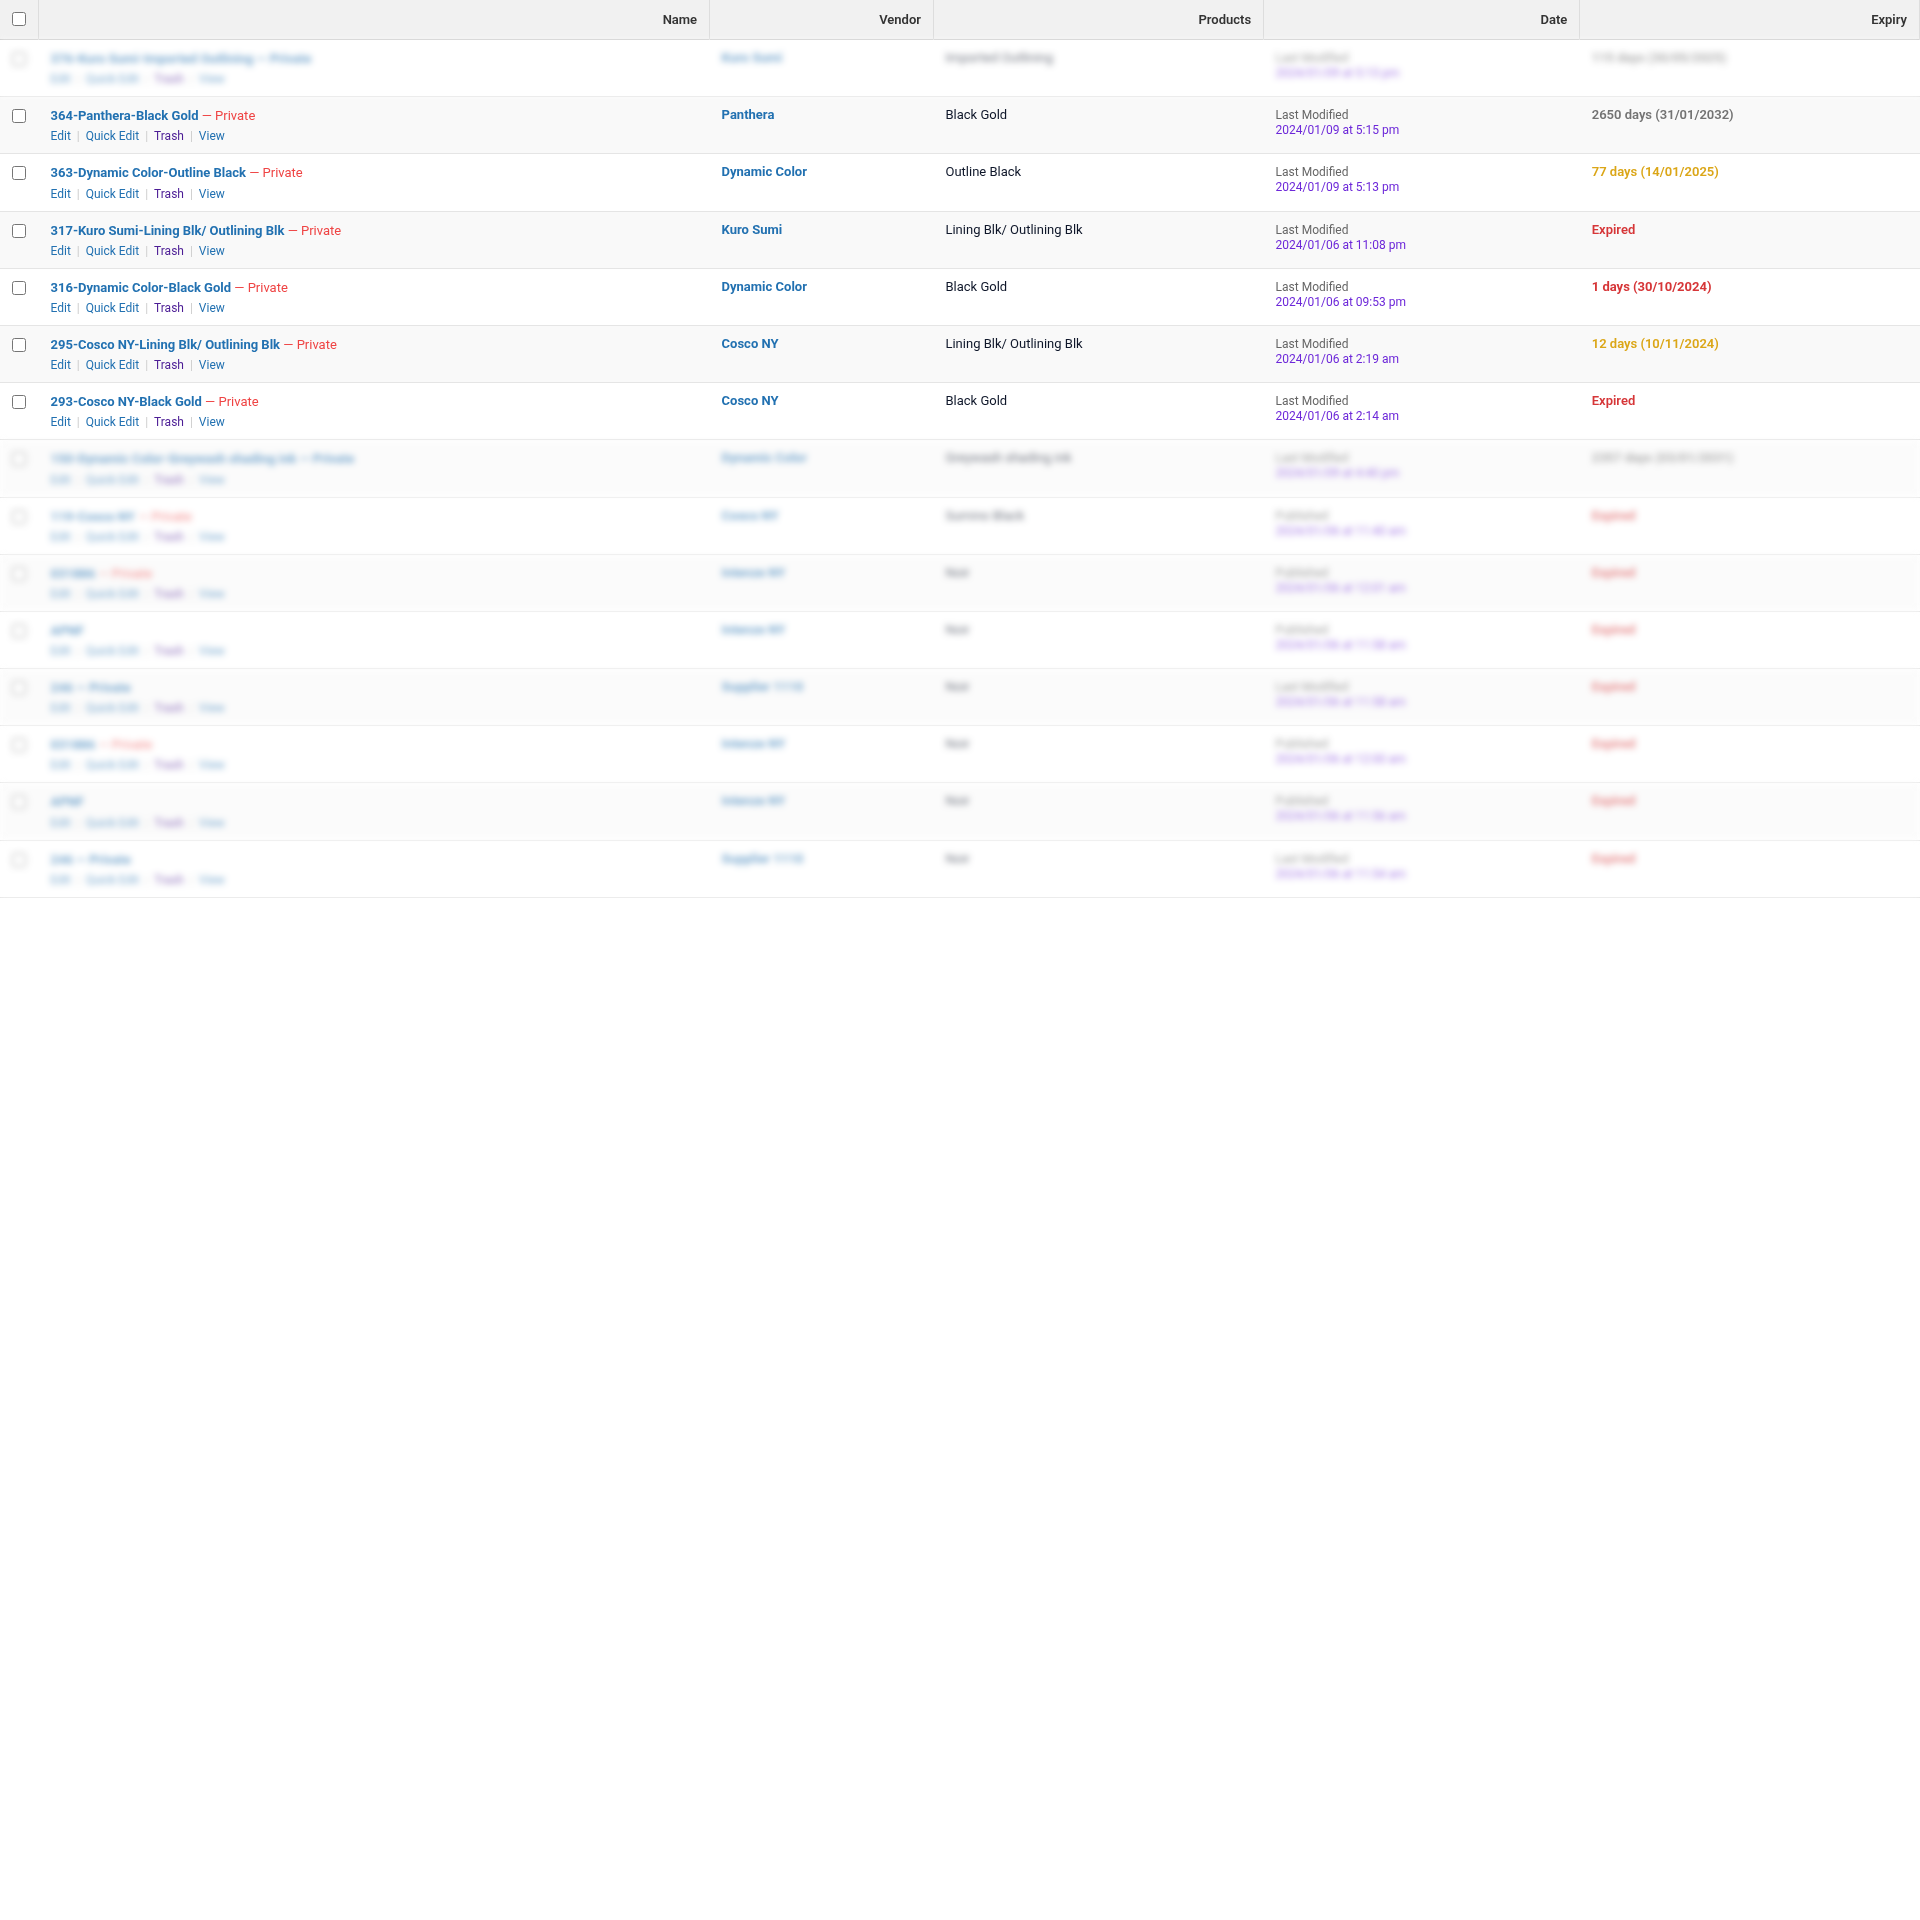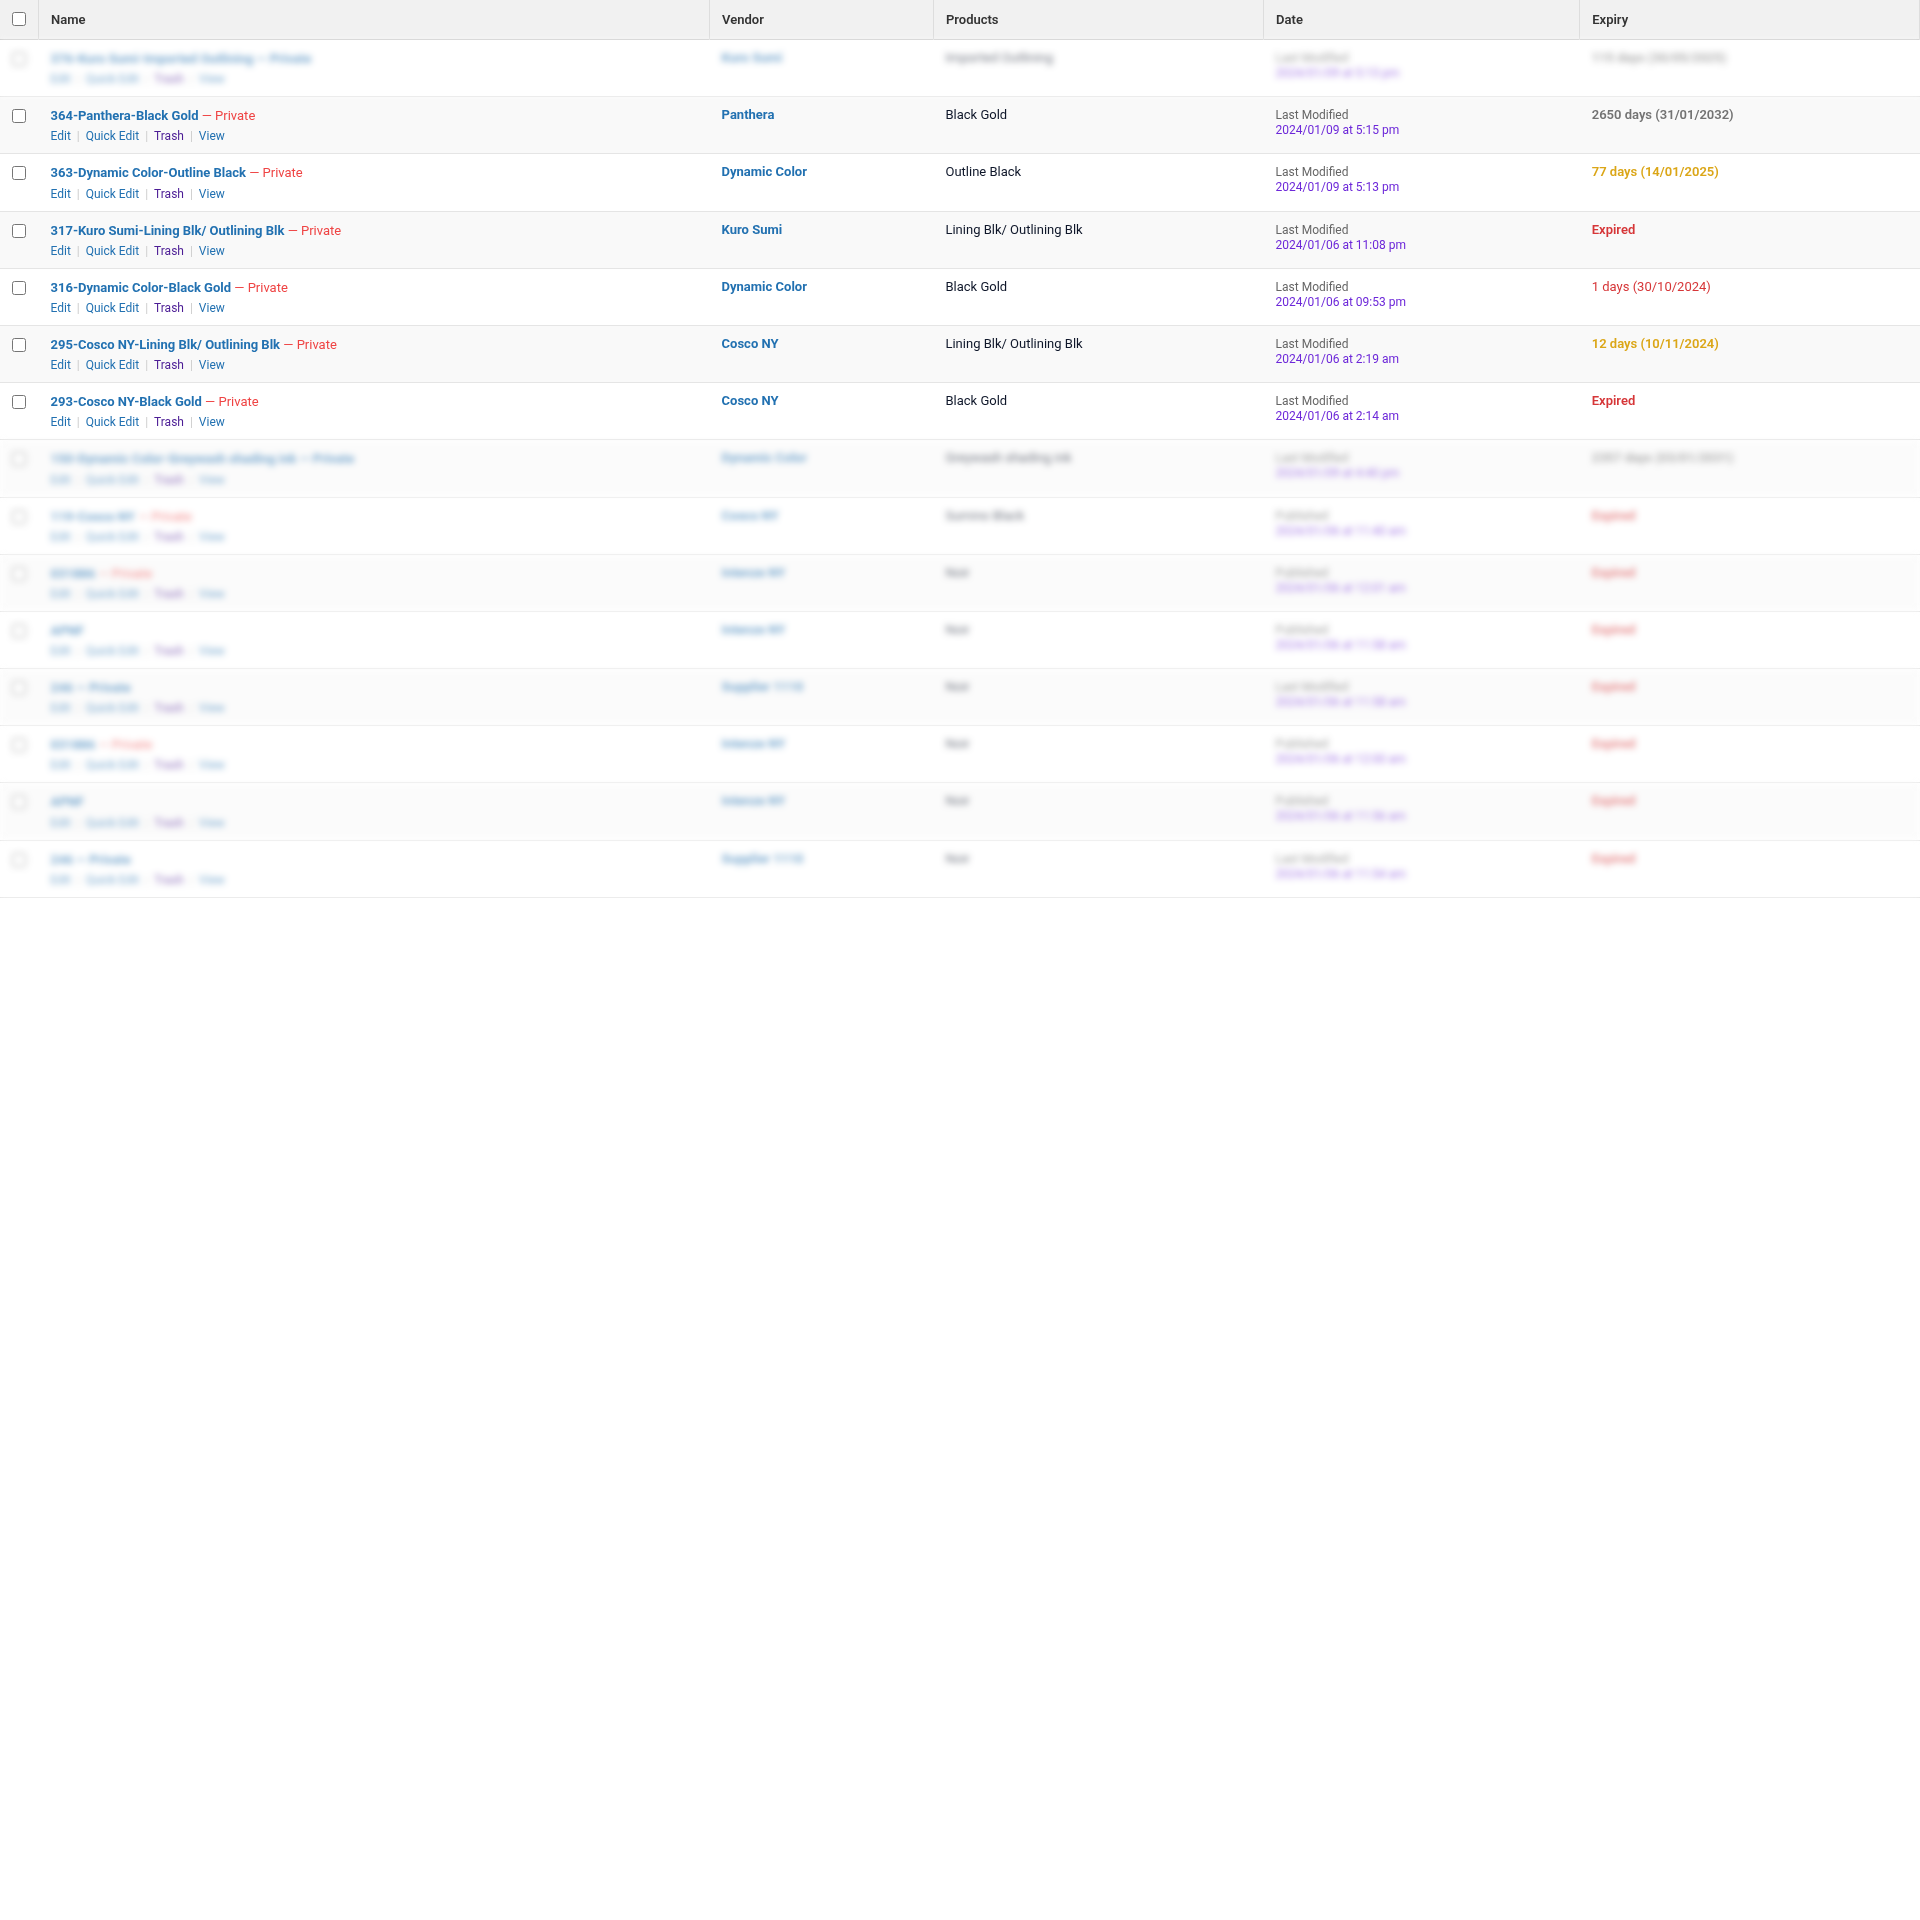--- a/index.html
+++ b/index.html
@@ -16,21 +16,21 @@
     table {
       width: 100%;
       border-collapse: collapse;
     }
     thead tr {
       background: #f1f1f1;
       border-bottom: 1px solid #ccc;
     }
     thead th {
       padding: 10px 12px;
-      text-align: left;
+      text-align: right;
       font-weight: 600;
       font-size: 13px;
       color: #333;
       border-right: 1px solid #ddd;
     }
     thead th:first-child {
       width: 36px;
       text-align: center;
     }
     tbody tr {
@@ -93,21 +93,21 @@
     .vendor-link {
       color: #2271b1;
       text-decoration: none;
       font-weight: bold;
     }
     .product-link {
       color: #0f172a;
       text-decoration: none;
     }
     .expiry-green { color: #737373; font-weight: 600; }
-    .expiry-orange { color: #d63638; font-weight: 400; }
+    .expiry-orange { color: #d63638; font-weight: 700; }
     .expiry-yellow { color: #dba617; font-weight: 600; }
     .expiry-expired { color: #d63638; font-weight: 600; }
     .modified-label { color: #666; font-size: 12px; }
     .modified-date { color: #6d28d9; font-size: 12px; }
   </style>
 </head>
 <body>
 
 <div class="table-container">
   <table>

